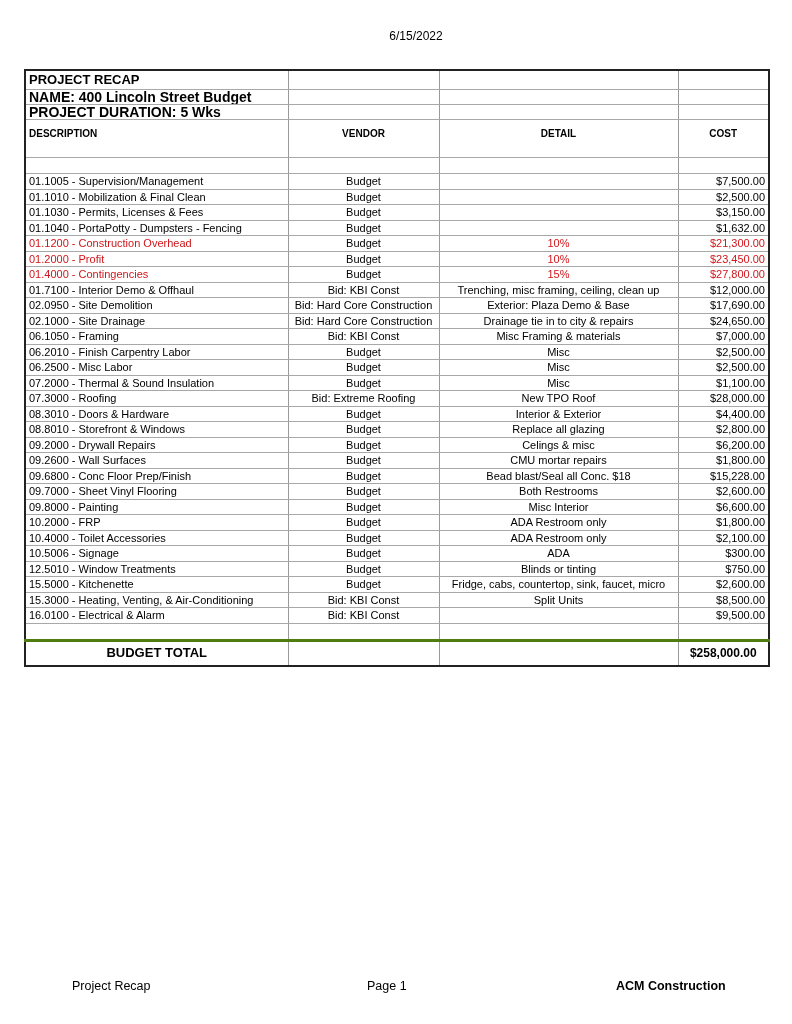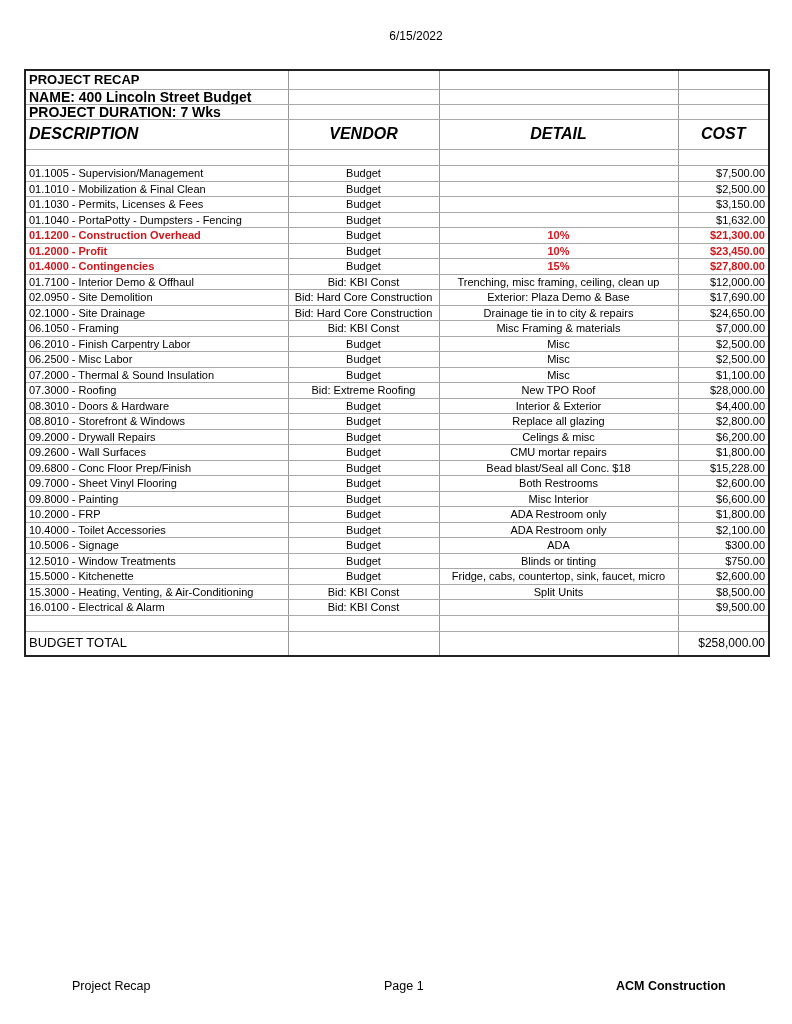--- a/index.html
+++ b/index.html
@@ -12,27 +12,27 @@
                 border: 2px solid #222; font-family: "Liberation Sans", sans-serif; }
   table.recap td { border-left: 1px solid #999; border-right: 1px solid #999;
                    border-top: 1px solid #a8a8a8; border-bottom: 1px solid #a8a8a8;
                    padding: 0 3px; white-space: nowrap; overflow: hidden;
                    font-size: 11px; line-height: 14px; height: 14.5px; }
   col.c-desc { width: 263px; } col.c-vendor { width: 151px; }
   col.c-detail { width: 239px; } col.c-cost { width: 91px; }
   td.c { text-align: center; } td.r { text-align: right; }
   tr.title td { height: 18px; font-size: 13px; font-weight: bold; }
   tr.meta td { height: 14px; font-size: 14px; font-weight: bold; }
-  tr.hdr td { height: 21px; font-size: 16px; font-weight: bold; vertical-align: bottom; padding-bottom: 8px; font-style: italic; }
+  tr.hdr td { height: 21px; font-size: 10px; font-weight: bold; vertical-align: bottom; padding-bottom: 16px; }
   tr.blank td { height: 15px; }
-  tr.red td.desc, tr.red td.detail, tr.red td.cost { color: #d0161b; font-weight: bold; margin-top: 20px; }
-  tr.total td { height: 23px; font-size: 13px; font-weight: normal; border-top: 1px solid #4d7c0f; }
+  tr.red td.desc, tr.red td.detail, tr.red td.cost { color: #d0161b; font-weight: normal; margin-top: 20px; }
+  tr.total td { height: 23px; font-size: 13px; font-weight: bold; border-top: 3px solid #4d7c0f; text-align: center; }
   tr.total td.cost { font-size: 12px; }
   .footer { position: absolute; top: 979px; font-size: 12.5px; font-family: "Liberation Sans", sans-serif; }
-  .f-left { left: 72px; } .f-center { left: 384px; } .f-right { left: 616px; font-weight: bold; }
+  .f-left { left: 72px; } .f-center { left: 367px; } .f-right { left: 616px; font-weight: bold; }
 </style>
 </head>
 <body>
 
 <div class="page-date">6/15/2022</div>
 
 <table class="recap">
   <colgroup>
       <col class="c-desc">
       <col class="c-vendor">
@@ -46,21 +46,21 @@
         <td></td>
         <td></td>
     </tr>
     <tr class="meta">
       <td>NAME: 400 Lincoln Street Budget</td>
         <td></td>
         <td></td>
         <td></td>
     </tr>
     <tr class="meta">
-      <td>PROJECT DURATION: 7 Wks</td>
+      <td>PROJECT DURATION: 5 Wks</td>
         <td></td>
         <td></td>
         <td></td>
     </tr>
     <tr class="hdr">
       <td>DESCRIPTION</td>
       <td class="c">VENDOR</td>
       <td class="c">DETAIL</td>
       <td class="c">COST</td>
     </tr>

